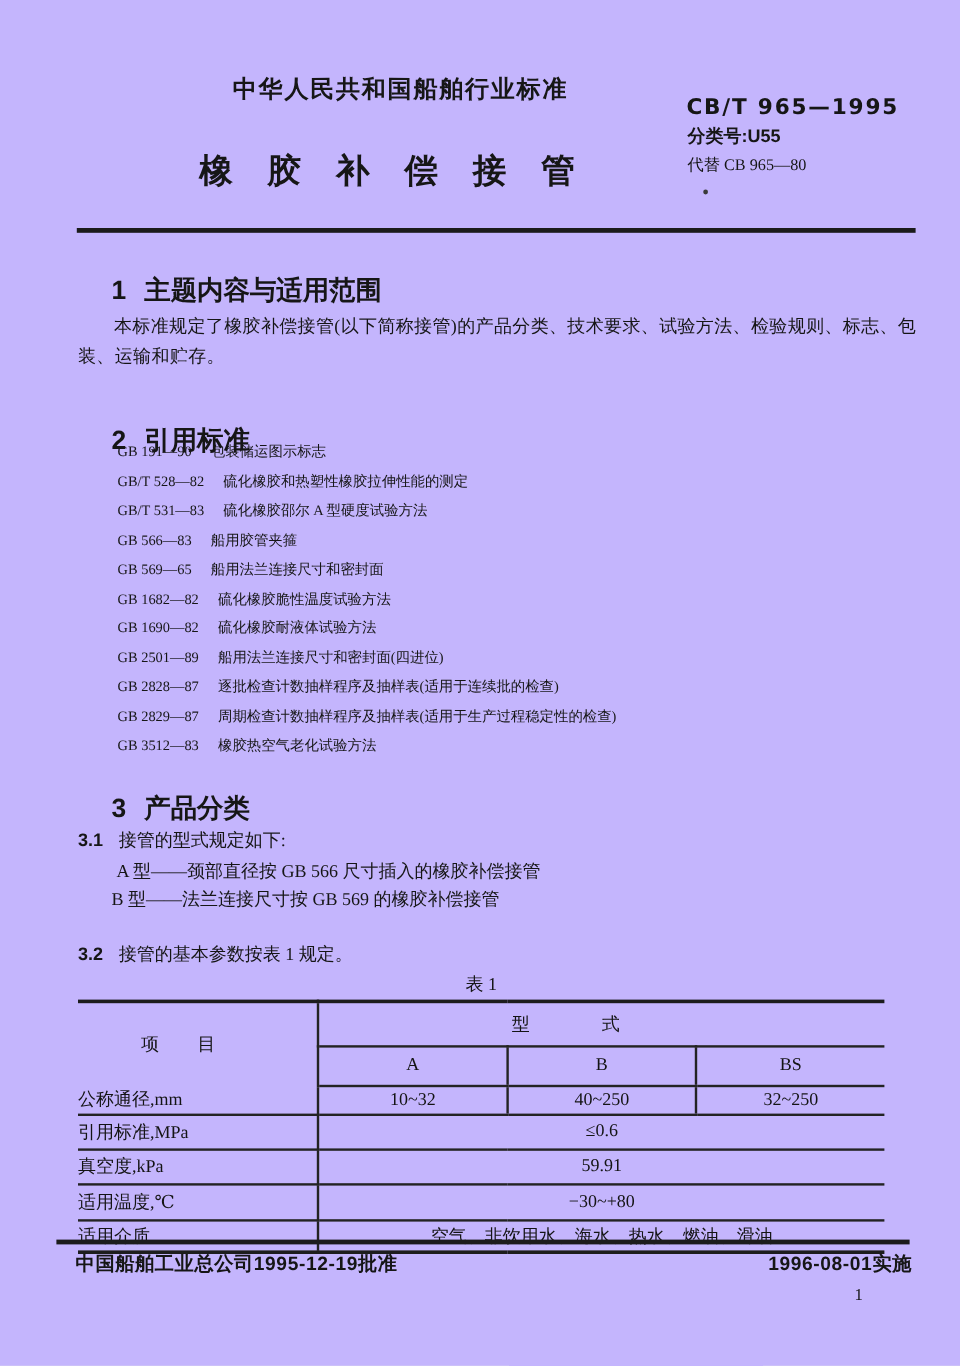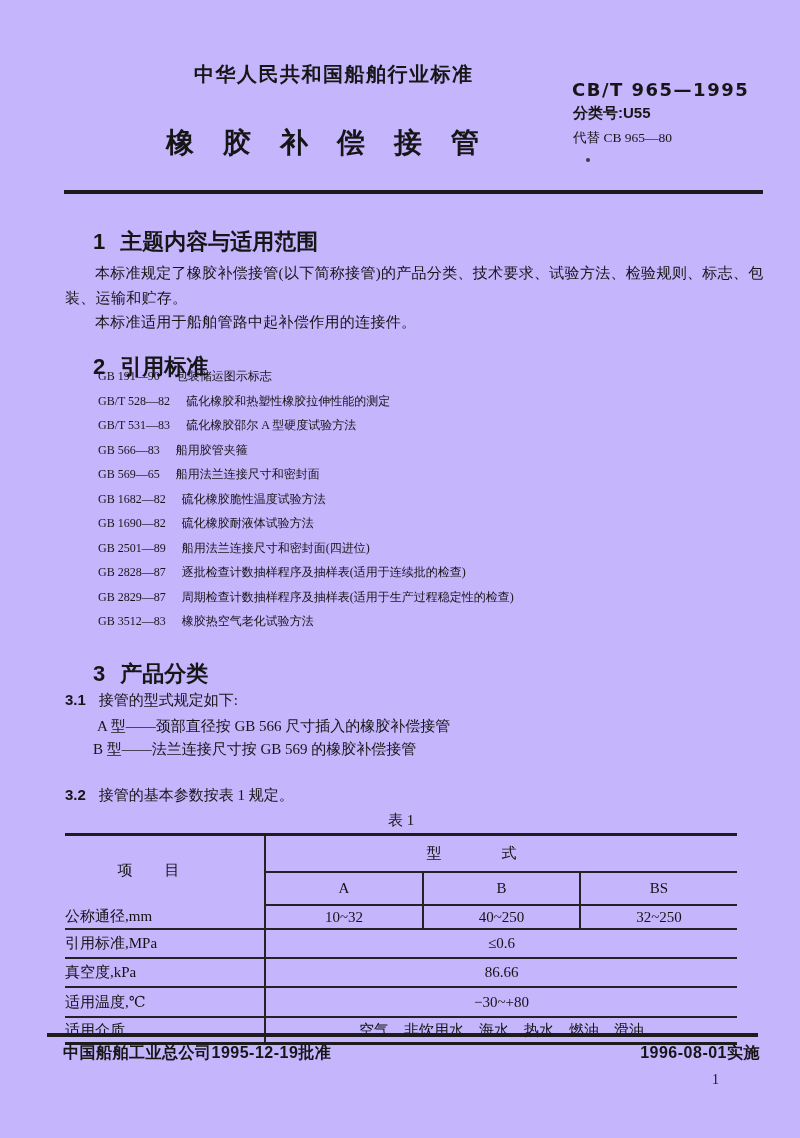--- a/index.html
+++ b/index.html
@@ -77,21 +77,20 @@
   <div class="abs hdr-class">分类号:U55</div>
   <div class="abs hdr-replaces">代替 CB 965—80</div>
   <h1 class="abs doc-title">橡胶补偿接管</h1>
   <div class="abs spot"></div>
   <div class="abs head-rule"></div>
 
   <div class="abs sec-heading s1">
     <span class="sec-no">1</span><span>主题内容与适用范围</span>
   </div>
   <p class="abs para p1">本标准规定了橡胶补偿接管(以下简称接管)的产品分类、技术要求、试验方法、检验规则、标志、包装、运输和贮存。</p>
-  <p class="abs para p2">本标准适用于船舶管路中起补偿作用的连接件。</p>
 
   <div class="abs sec-heading s2">
     <span class="sec-no">2</span><span>引用标准</span>
   </div>
   <ul class="abs refs">
     <li><span class="ref-code">GB 191—90</span><span class="ref-title">包装储运图示标志</span></li>
     <li><span class="ref-code">GB/T 528—82</span><span class="ref-title">硫化橡胶和热塑性橡胶拉伸性能的测定</span></li>
     <li><span class="ref-code">GB/T 531—83</span><span class="ref-title">硫化橡胶邵尔 A 型硬度试验方法</span></li>
     <li><span class="ref-code">GB 566—83</span><span class="ref-title">船用胶管夹箍</span></li>
     <li><span class="ref-code">GB 569—65</span><span class="ref-title">船用法兰连接尺寸和密封面</span></li>
@@ -138,21 +137,21 @@
         <td>10~32</td>
         <td class="vleft">40~250</td>
         <td class="vleft">32~250</td>
       </tr>
       <tr class="dr rh27">
         <td class="c-item c-lab" style="letter-spacing:normal;">引用标准,MPa</td>
         <td colspan="3">≤0.6</td>
       </tr>
       <tr class="dr rh27">
         <td class="c-item c-lab" style="letter-spacing:normal;">真空度,kPa</td>
-        <td colspan="3">86.66</td>
+        <td colspan="3">59.91</td>
       </tr>
       <tr class="dr rh28">
         <td class="c-item c-lab" style="letter-spacing:normal;">适用温度,℃</td>
         <td colspan="3">−30~+80</td>
       </tr>
       <tr class="dr-last rh24">
         <td class="c-item c-lab" style="letter-spacing:normal;">适用介质</td>
         <td colspan="3">空气、非饮用水、海水、热水、燃油、滑油</td>
       </tr>
     </tbody>

